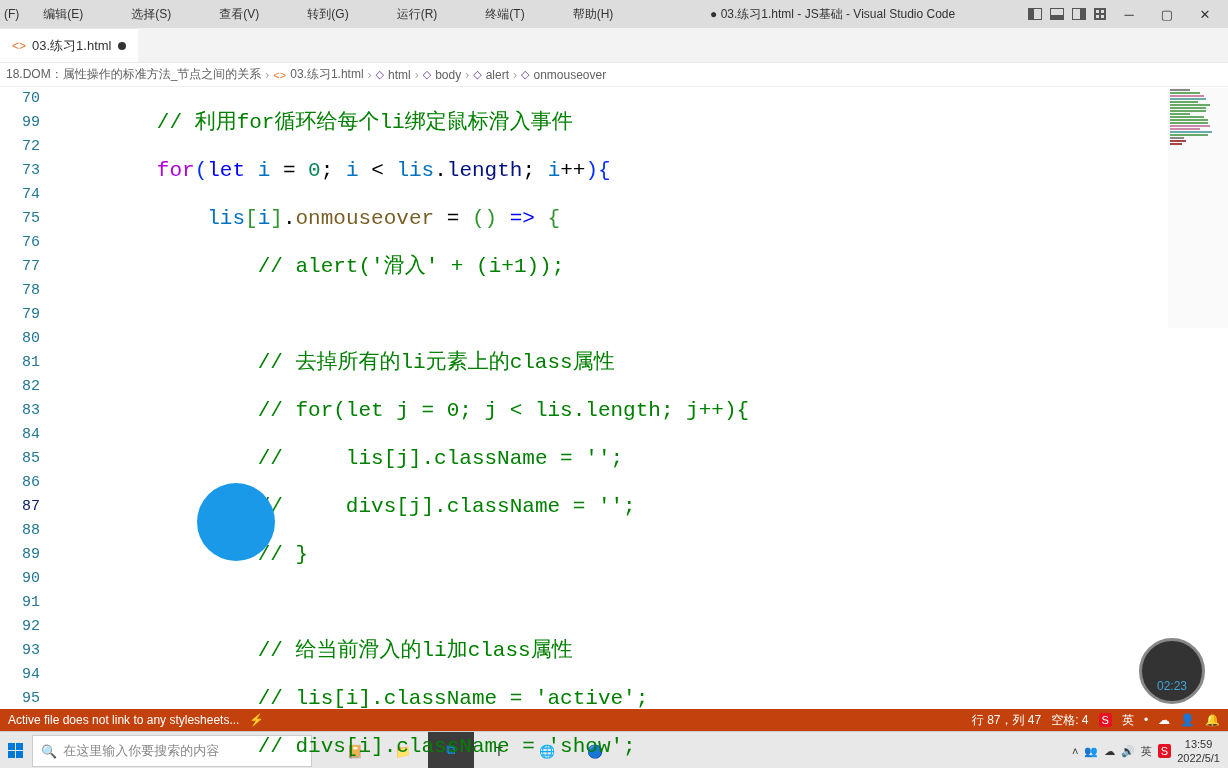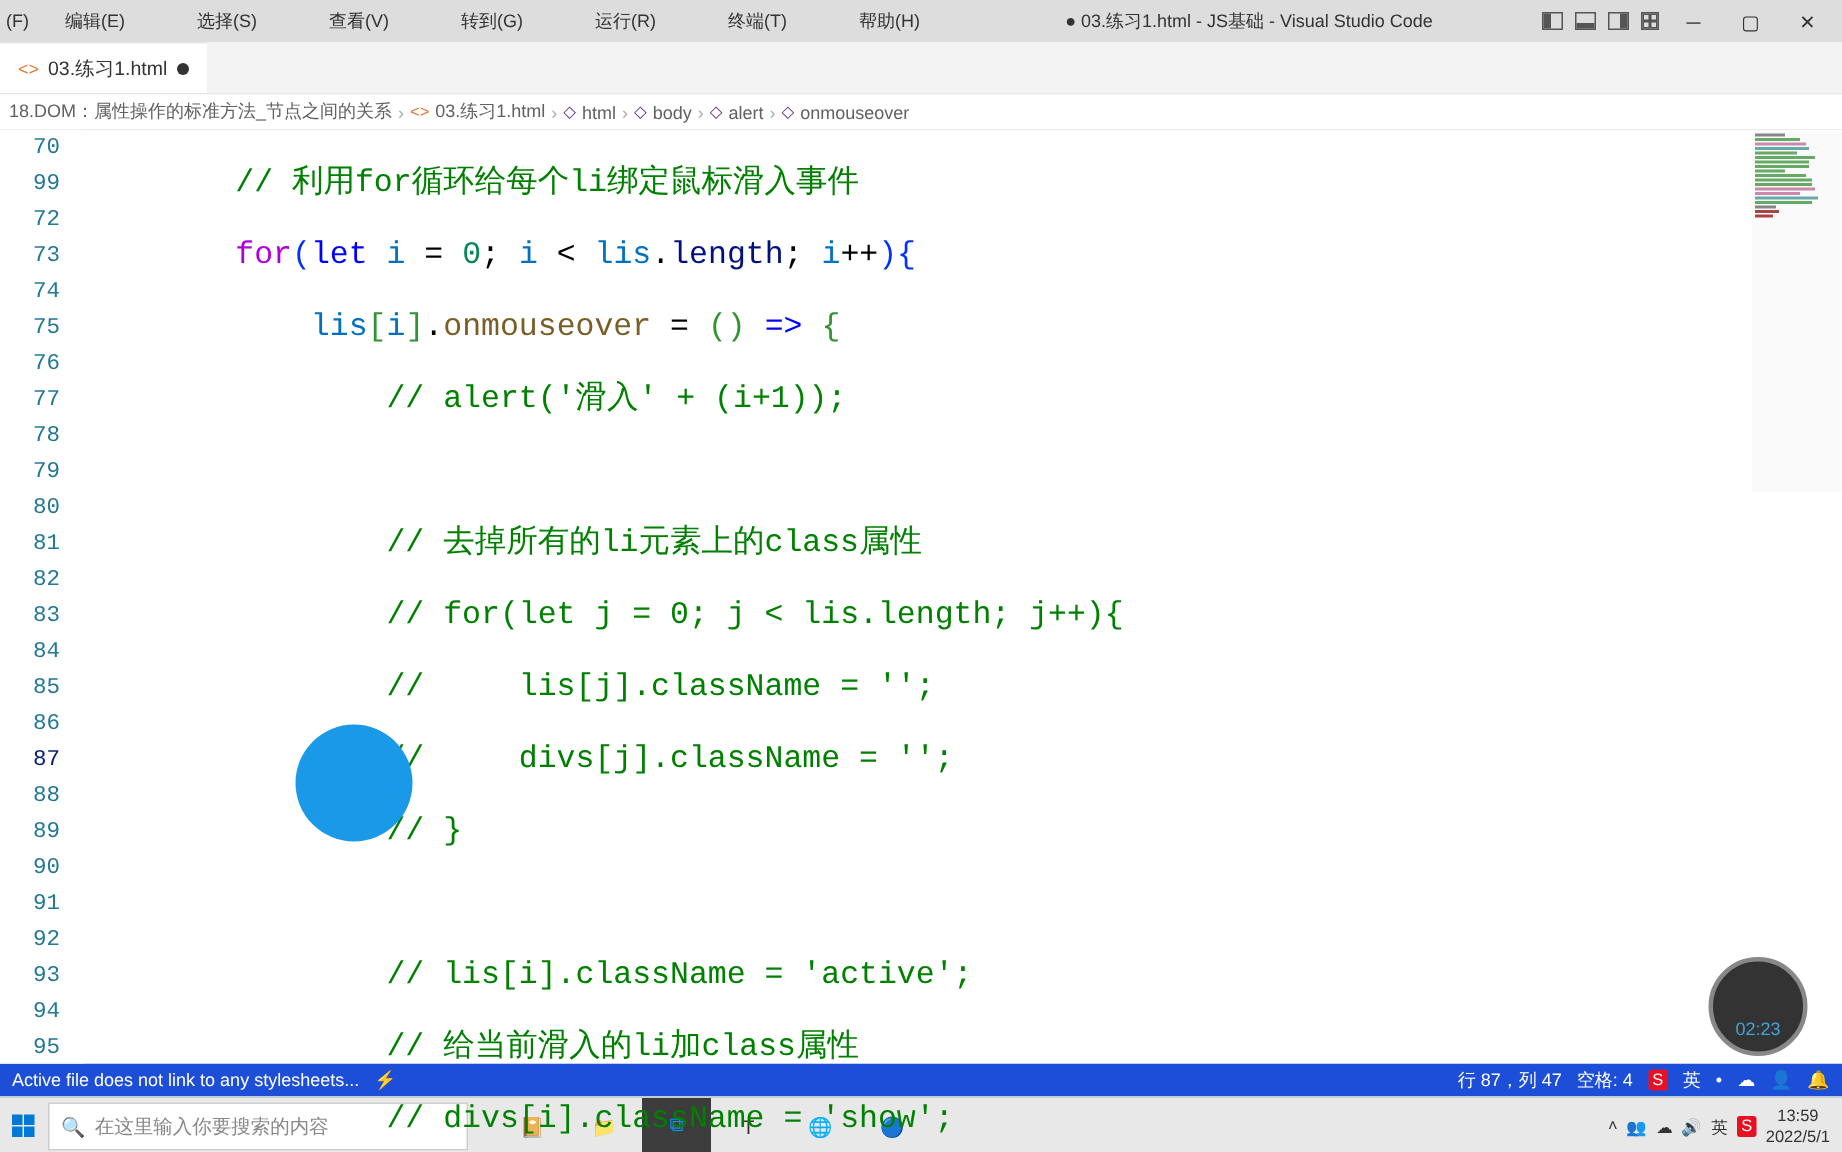--- a/index.html
+++ b/index.html
@@ -43,21 +43,21 @@
 .c-func { color: #795e26; }
 .c-punct { color: #000; }
 .c-paren { color: #0431fa; }
 .c-brace { color: #319331; }
 
 .cursor-circle { position: absolute; width: 78px; height: 78px; background: #1a99e8; border-radius: 50%; left: 197px; top: 396px; z-index: 5; }
 
 .minimap { position: absolute; right: 0; top: 88px; width: 60px; height: 240px; background: #fafafa; }
 .minimap-line { height: 2px; margin: 1px 2px; }
 
-.status-bar { height: 22px; background: #1d4ed8; color: #fff; display: flex; align-items: center; font-size: 12px; justify-content: space-between; padding: 0 8px; }
+.status-bar { height: 22px; background: #c2410c; color: #fff; display: flex; align-items: center; font-size: 12px; justify-content: space-between; padding: 0 8px; }
 .status-left { display: flex; align-items: center; gap: 10px; }
 .status-right { display: flex; align-items: center; gap: 10px; }
 
 .taskbar { height: 39px; background: #e8e8e8; display: flex; align-items: center; border-top: 1px solid #ccc; }
 .taskbar .start { width: 16px; height: 16px; margin: 0 8px; }
 .taskbar .search { flex: 0 0 280px; height: 32px; background: #fff; border: 1px solid #ccc; display: flex; align-items: center; padding: 0 8px; color: #888; font-size: 13px; gap: 6px; }
 .taskbar .tb-icons { display: flex; gap: 2px; margin-left: 20px; }
 .taskbar .tb-icon { width: 46px; height: 38px; display: flex; align-items: center; justify-content: center; }
 .taskbar-right { margin-left: auto; display: flex; align-items: center; gap: 6px; padding-right: 8px; font-size: 11px; color: #333; }
 .clock { text-align: center; line-height: 14px; }
@@ -160,22 +160,22 @@
 <div class="code-line">        <span class="c-keyword">for</span><span class="c-paren">(</span><span class="c-control">let</span> <span class="c-var">i</span> <span class="c-punct">=</span> <span class="c-num">0</span>; <span class="c-var">i</span> <span class="c-punct">&lt;</span> <span class="c-var">lis</span>.<span class="c-prop">length</span>; <span class="c-var">i</span><span class="c-punct">++</span><span class="c-paren">)</span><span class="c-paren">{</span></div>
 <div class="code-line">            <span class="c-var">lis</span><span class="c-brace">[</span><span class="c-var">i</span><span class="c-brace">]</span>.<span class="c-func">onmouseover</span> <span class="c-punct">=</span> <span class="c-brace">(</span><span class="c-brace">)</span> <span class="c-control">=&gt;</span> <span class="c-brace">{</span></div>
 <div class="code-line">                <span class="c-comment">// alert('滑入' + (i+1));</span></div>
 <div class="code-line"></div>
 <div class="code-line">                <span class="c-comment">// 去掉所有的li元素上的class属性</span></div>
 <div class="code-line">                <span class="c-comment">// for(let j = 0; j &lt; lis.length; j++){</span></div>
 <div class="code-line">                <span class="c-comment">//     lis[j].className = '';</span></div>
 <div class="code-line">                <span class="c-comment">//     divs[j].className = '';</span></div>
 <div class="code-line">                <span class="c-comment">// }</span></div>
 <div class="code-line"></div>
+<div class="code-line">                <span class="c-comment">// 给当前滑入的li加class属性</span></div>
 <div class="code-line">                <span class="c-comment">// lis[i].className = 'active';</span></div>
-<div class="code-line">                <span class="c-comment">// 给当前滑入的li加class属性</span></div>
 <div class="code-line">                <span class="c-comment">// divs[i].className = 'show';</span></div>
 
 
 
 
 
 
 
 
 

